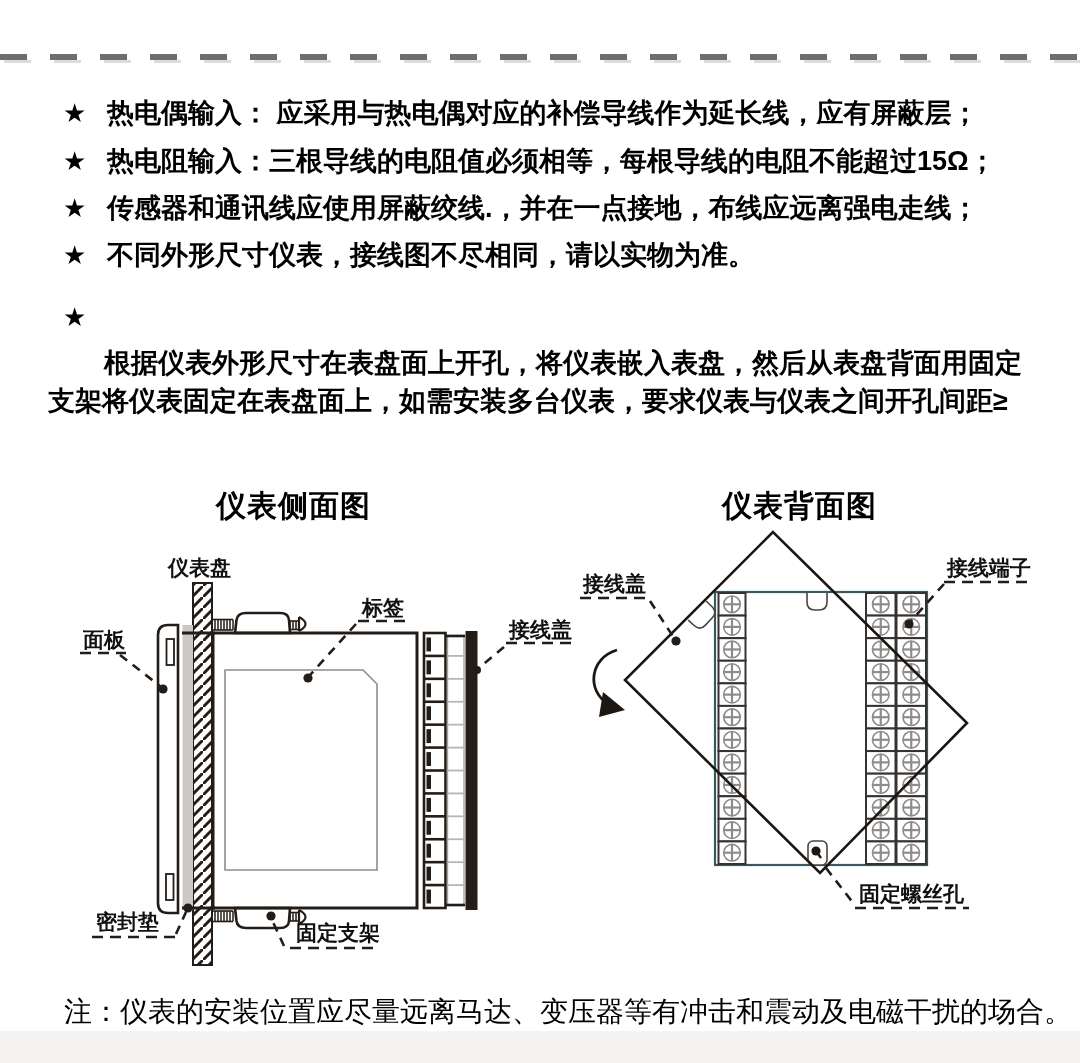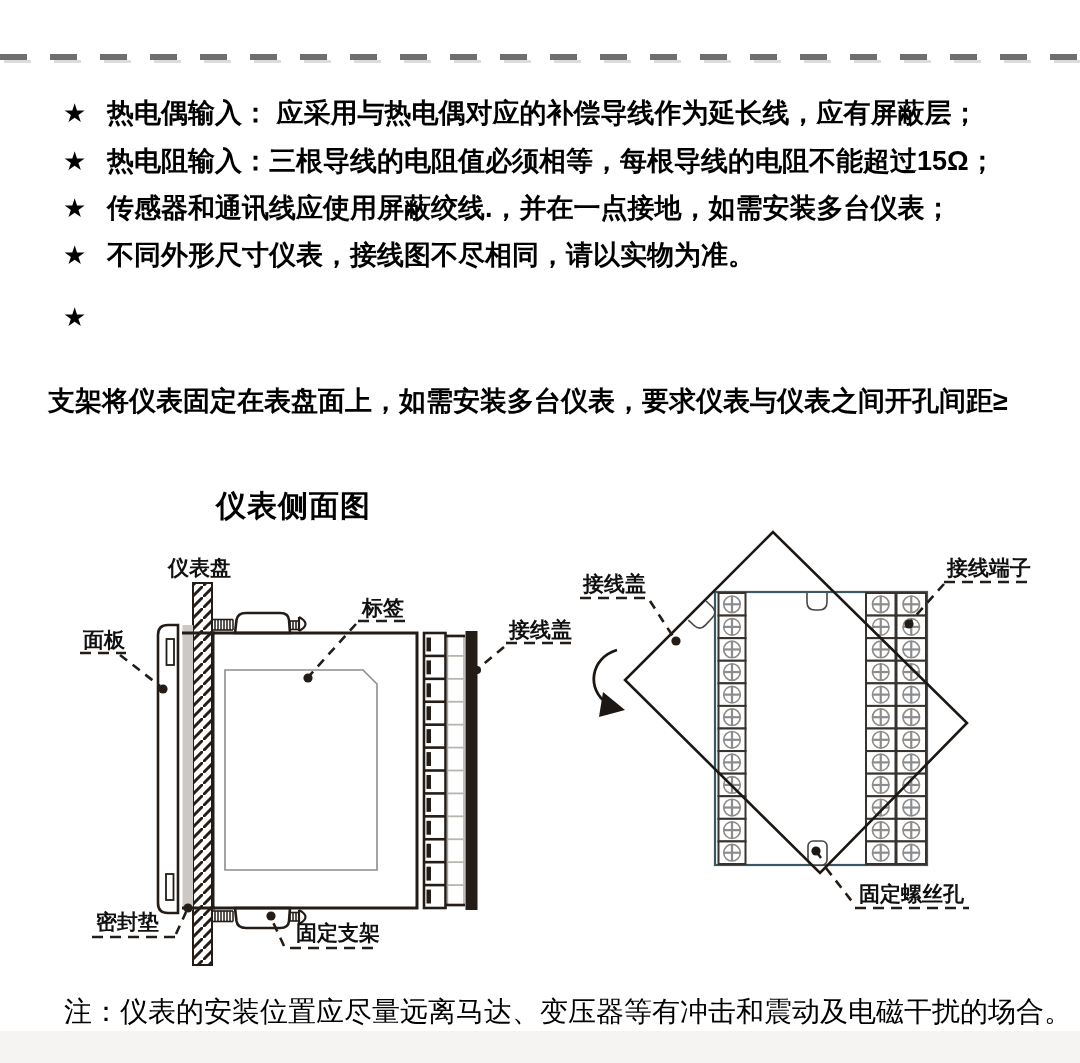--- a/index.html
+++ b/index.html
@@ -34,33 +34,35 @@
   <div class="bullet" style="top:97px">
     <span class="star">★</span>
     <span>热电偶输入： 应采用与热电偶对应的补偿导线作为延长线，应有屏蔽层；</span>
   </div>
   <div class="bullet" style="top:145px">
     <span class="star">★</span>
     <span>热电阻输入：三根导线的电阻值必须相等，每根导线的电阻不能超过15Ω；</span>
   </div>
   <div class="bullet" style="top:192px">
     <span class="star">★</span>
-    <span>传感器和通讯线应使用屏蔽绞线.，并在一点接地，如需安装多台仪表；</span>
+    <span>传感器和通讯线应使用屏蔽绞线.，并在一点接地，布线应远离强电走线；</span>
   </div>
   <div class="bullet" style="top:239px">
     <span class="star">★</span>
     <span>不同外形尺寸仪表，接线图不尽相同，请以实物为准。</span>
   </div>
   <div class="bullet" style="top:301px">
     <span class="star">★</span>
   </div>
 
+  <div class="para-line indent" style="top:347px">根据仪表外形尺寸在表盘面上开孔，将仪表嵌入表盘，然后从表盘背面用固定</div>
   <div class="para-line" style="top:385px">支架将仪表固定在表盘面上，如需安装多台仪表，要求仪表与仪表之间开孔间距≥</div>
 
   <div class="fig-title" style="left:216px;top:486px">仪表侧面图</div>
+  <div class="fig-title" style="left:722px;top:486px">仪表背面图</div>
 
   <svg style="left:60px;top:520px" width="520" height="460" viewBox="0 0 520 460">
     <defs>
       <pattern id="hatch" width="11" height="11" patternUnits="userSpaceOnUse">
         <path d="M-2,13 L13,-2" stroke="#231c17" stroke-width="3" fill="none"></path>
       </pattern>
     </defs>
 
     <rect x="133" y="63" width="19" height="382" fill="url(#hatch)" stroke="#231c17" stroke-width="2"></rect>
 

